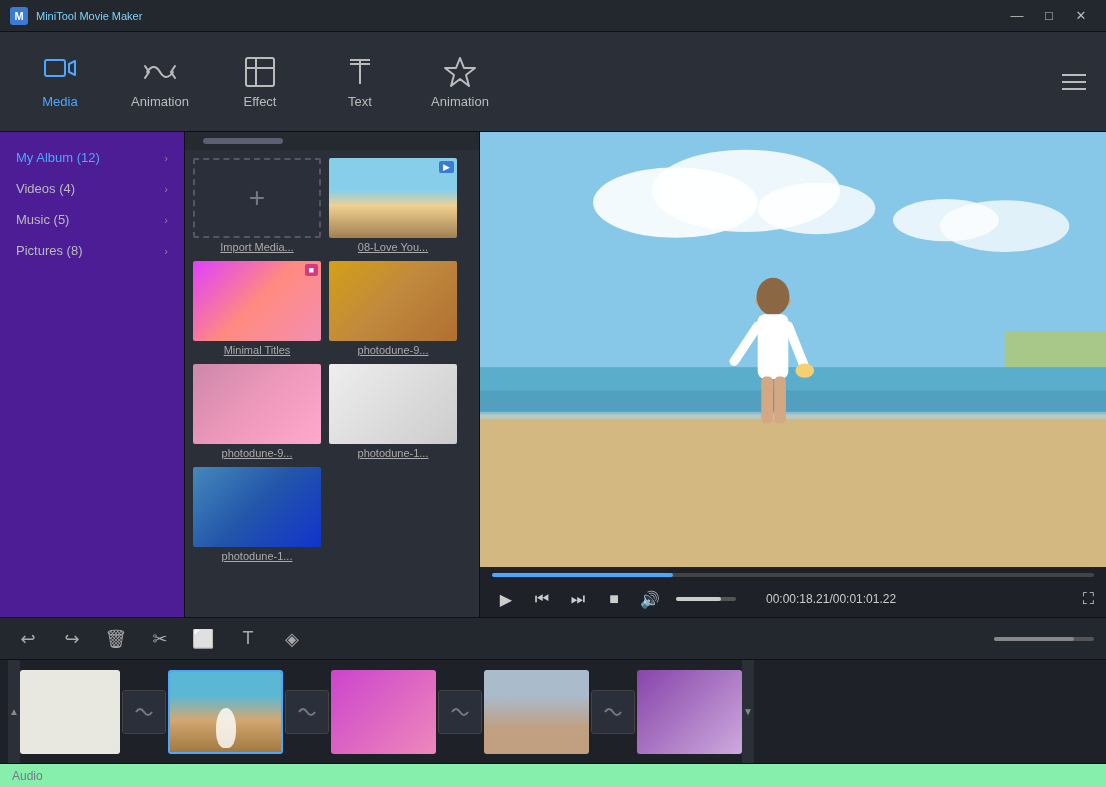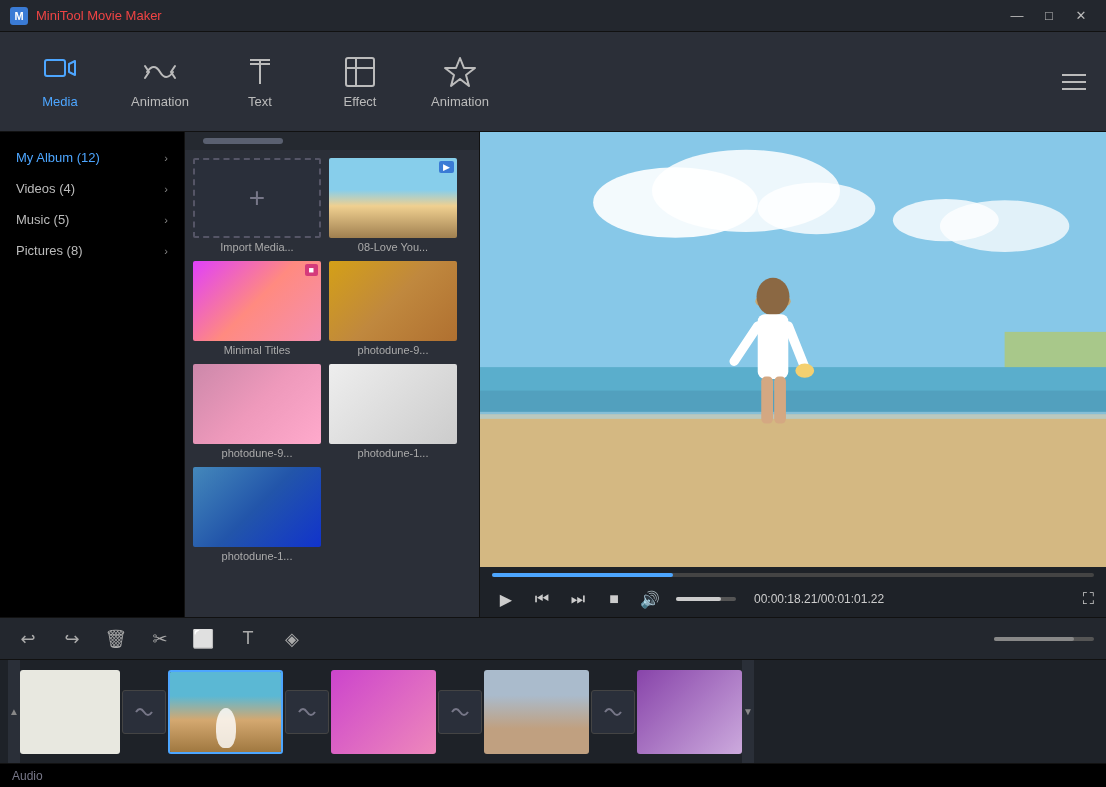--- a/index.html
+++ b/index.html
@@ -9,21 +9,21 @@
     #titlebar {
       background: #23272e;
       height: 32px;
       display: flex;
       align-items: center;
       padding: 0 10px;
       border-bottom: 1px solid #111;
       user-select: none;
     }
     #titlebar .app-icon { width: 18px; height: 18px; margin-right: 8px; }
-    #titlebar .app-title { font-size: 13px; color: #ef4444; flex: 1; }
+    #titlebar .app-title { font-size: 11px; color: #7dd3fc; flex: 1; }
     #titlebar .win-controls { display: flex; gap: 2px; }
     #titlebar .win-btn {
       width: 30px; height: 22px; background: transparent; border: none;
       color: #bbb; font-size: 13px; cursor: pointer; display: flex; align-items: center; justify-content: center;
     }
 
     
     #toolbar {
       background: #2b2f38;
       height: 100px;
@@ -44,21 +44,21 @@
       width: 44px; height: 44px; background: transparent; border: none; cursor: pointer;
       display: flex; flex-direction: column; align-items: center; justify-content: center; gap: 5px;
     }
     .hamburger-btn span { width: 24px; height: 2px; background: #bbb; display: block; }
 
     
     #main { display: flex; height: calc(787px - 32px - 100px - 170px); }
 
     
     #sidebar {
-      width: 185px; background: #000000; padding: 10px 0;
+      width: 185px; background: #4c1d95; padding: 10px 0;
       border-right: 1px solid #111;
     }
     .sidebar-item {
       display: flex; align-items: center; padding: 8px 16px;
       cursor: pointer; font-size: 13px; color: #bbb; border-radius: 0;
       justify-content: space-between;
     }
     .sidebar-item.active { color: #4da6ff; }
     .sidebar-item .chevron { color: #888; font-size: 11px; }
 
@@ -84,21 +84,21 @@
     }
     .media-thumb .thumb-img {
       width: 128px; height: 80px; border-radius: 2px; overflow: hidden;
       display: flex; align-items: center; justify-content: center;
       position: relative;
     }
     .media-thumb .thumb-img.import-btn {
       border: 2px dashed #556; background: #2a2f3a;
     }
     .media-thumb .thumb-img.import-btn .plus { font-size: 28px; color: #778; }
-    .media-thumb .thumb-label { font-size: 11px; color: #aaa; margin-top: 3px; overflow: hidden; text-overflow: ellipsis; white-space: nowrap; }
+    .media-thumb .thumb-label { font-size: 11px; color: #aaa; margin-top: 3px; overflow: hidden; text-overflow: ellipsis; white-space: nowrap; text-decoration: underline; }
     .media-tag {
       position: absolute; top: 3px; right: 3px;
       background: #3a7bd5; color: white; font-size: 9px; padding: 1px 4px; border-radius: 2px;
     }
     .media-tag.pink { background: #d53a7b; }
 
     
     #preview-panel {
       flex: 1; background: #1a1d23; display: flex; flex-direction: column;
     }
@@ -114,21 +114,21 @@
       height: 4px; background: #444; border-radius: 2px; margin-bottom: 8px; position: relative;
     }
     .progress-fill { height: 100%; background: #4da6ff; border-radius: 2px; width: 30%; }
     .playback-controls { display: flex; align-items: center; gap: 8px; }
     .ctrl-btn {
       background: transparent; border: none; color: #ccc; cursor: pointer; font-size: 16px;
       width: 28px; height: 28px; display: flex; align-items: center; justify-content: center;
     }
     .volume-slider { width: 60px; height: 4px; background: #555; border-radius: 2px; position: relative; margin: 0 4px; }
     .volume-fill { height: 100%; background: #ccc; border-radius: 2px; width: 75%; }
-    .time-display { font-size: 12px; color: #ccc; margin-left: 6px; flex: 1; }
+    .time-display { font-size: 12px; color: #ccc; margin-left: 18px; flex: 1; }
     .fullscreen-btn { background: transparent; border: none; color: #ccc; cursor: pointer; font-size: 16px; }
 
     
     #timeline-area { height: 170px; background: #1e2228; border-top: 1px solid #111; display: flex; flex-direction: column; }
     #timeline-toolbar {
       height: 42px; background: #23272e; display: flex; align-items: center; padding: 0 12px; gap: 12px;
       border-bottom: 1px solid #111;
     }
     .tl-btn {
       background: transparent; border: none; color: #aaa; cursor: pointer; font-size: 18px;
@@ -156,21 +156,21 @@
     .timeline-clip.selected { border: 2px solid #4da6ff; }
 
     .transition-clip {
       width: 44px; height: 44px; flex-shrink: 0; border-radius: 3px;
       background: #2a2f3a; border: 1px solid #444; display: flex; align-items: center; justify-content: center;
       cursor: pointer; margin: 0 2px; align-self: center;
       color: #5a6070; font-size: 18px;
     }
 
     #audio-track {
-      height: 24px; background: #000000; display: flex; align-items: center; padding: 0 12px;
+      height: 24px; background: #86efac; display: flex; align-items: center; padding: 0 12px;
       font-size: 12px; color: #778; border-top: 1px solid #111;
     }
 
     
     .img-beach { background: linear-gradient(180deg, #87ceeb 40%, #f0d090 60%, #c8a870 80%, #a08050 100%); }
     .img-pink { background: linear-gradient(135deg, #e040fb 0%, #ff8a80 50%, #f48fb1 100%); }
     .img-wedding { background: linear-gradient(135deg, #d4a017 0%, #c0883e 50%, #b07030 100%); }
     .img-clothes { background: linear-gradient(135deg, #eee 0%, #ddd 50%, #ccc 100%); }
     .img-man { background: linear-gradient(135deg, #4488bb 0%, #2255aa 50%, #1133cc 100%); }
     .img-couple { background: linear-gradient(180deg, #aabbd0 30%, #c09060 70%); }
@@ -208,34 +208,34 @@
     <svg viewBox="0 0 36 36" fill="none" stroke="#bbb" stroke-width="2">
       <path d="M5 18 Q12 8 18 18 Q24 28 31 18" stroke="#bbb" stroke-linecap="round"></path>
       <path d="M3 12 L7 18 L3 24" fill="none" stroke="#bbb" stroke-linecap="round"></path>
       <path d="M33 12 L29 18 L33 24" fill="none" stroke="#bbb" stroke-linecap="round"></path>
     </svg>
     <span>Animation</span>
   </div>
 
   <div class="tool-item">
     <svg viewBox="0 0 36 36" fill="none" stroke="#bbb" stroke-width="2">
+      <rect x="4" y="4" width="28" height="28" rx="2"></rect>
+      <line x1="4" y1="14" x2="32" y2="14"></line>
+      <line x1="14" y1="4" x2="14" y2="32"></line>
+    </svg>
+    <span>Effect</span>
+  </div>
+
+  <div class="tool-item">
+    <svg viewBox="0 0 36 36" fill="none" stroke="#bbb" stroke-width="2">
       <line x1="18" y1="6" x2="18" y2="30"></line>
       <line x1="8" y1="10" x2="28" y2="10"></line>
       <line x1="8" y1="6" x2="28" y2="6"></line>
     </svg>
     <span>Text</span>
-  </div>
-
-  <div class="tool-item">
-    <svg viewBox="0 0 36 36" fill="none" stroke="#bbb" stroke-width="2">
-      <rect x="4" y="4" width="28" height="28" rx="2"></rect>
-      <line x1="4" y1="14" x2="32" y2="14"></line>
-      <line x1="14" y1="4" x2="14" y2="32"></line>
-    </svg>
-    <span>Effect</span>
   </div>
 
   <div class="tool-item">
     <svg viewBox="0 0 36 36" fill="none" stroke="#bbb" stroke-width="2">
       <polygon points="18,4 22,14 33,14 24,21 27,32 18,25 9,32 12,21 3,14 14,14" stroke="#bbb" stroke-linejoin="round"></polygon>
     </svg>
     <span>Animation</span>
   </div>
 
   <div class="tool-separator"></div>

